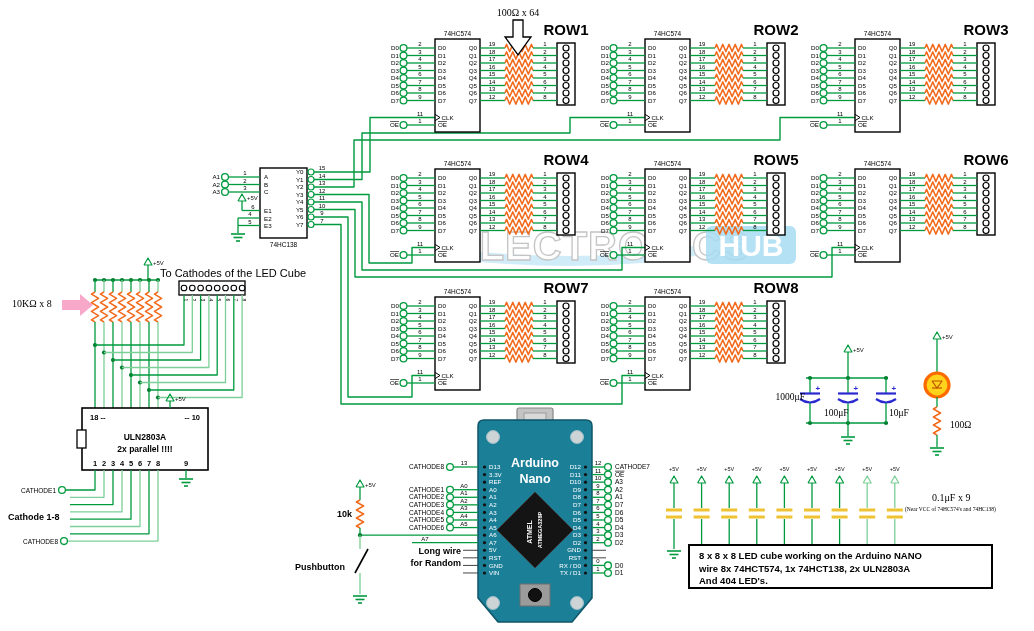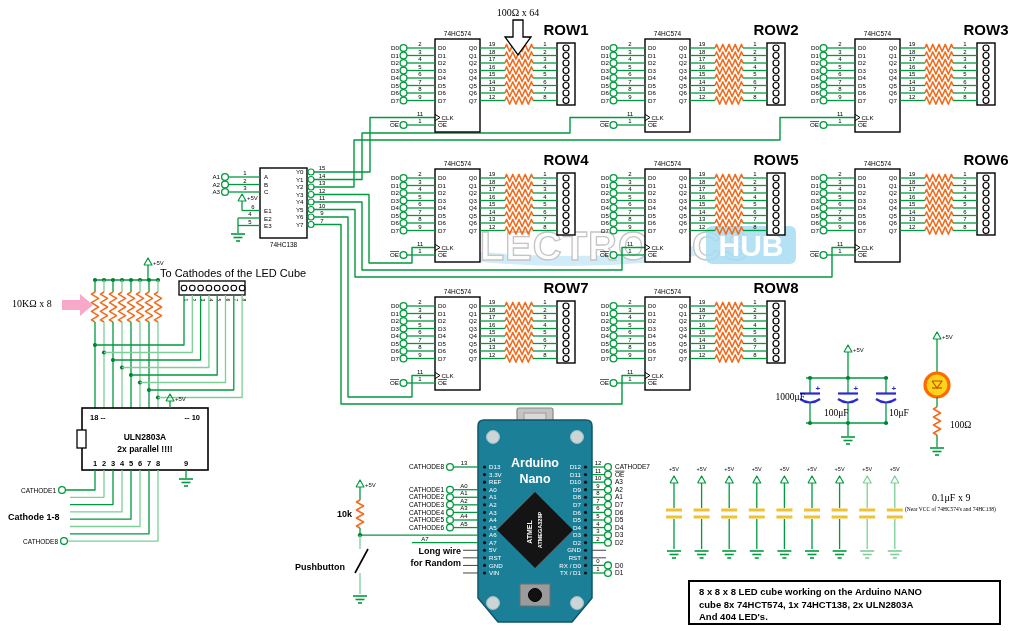--- a/index.html
+++ b/index.html
@@ -1,20 +1,20 @@
 <!DOCTYPE html>
 <html><head>
 <meta charset="utf-8">
 <style>
   html,body{margin:0;padding:0;background:#fff;}
   .canvas{position:relative;width:1034px;height:631px;background:#fff;overflow:hidden;
           font-family:"Liberation Sans",sans-serif;}
   #schem{position:absolute;left:0;top:0;}
-  .notebox{position:absolute;left:688px;top:580px;width:288px;height:37px;
-           border:2px solid #000;background:#fff;padding:4px 12px 0 9px;
+  .notebox{position:absolute;left:688px;top:544px;width:288px;height:37px;
+           border:2px solid #000;background:#fff;padding:4px 4px 0 9px;
            font:bold 9.5px "Liberation Sans",sans-serif;line-height:12.5px;color:#000;}
   .notebox div{white-space:nowrap;}
 </style>
 </head>
 <body>
 
 <div class="canvas">
   <svg id="schem" width="1034" height="631" viewBox="0 0 1034 631">
       <g>
         <path d="M452,254 Q590,270 700,250" stroke="#a8dcf2" stroke-width="10" fill="none" opacity="0.55"></path>
@@ -1400,16 +1400,16 @@
         <line x1="894.8" y1="519" x2="894.8" y2="549" stroke="#7ccf96" stroke-width="1.3"></line>
         <line x1="887.8" y1="551" x2="901.8" y2="551" stroke="#7ccf96" stroke-width="1.6"></line>
         <line x1="890.3" y1="554.5" x2="899.3" y2="554.5" stroke="#7ccf96" stroke-width="1.6"></line>
         <line x1="892.8" y1="558" x2="896.8" y2="558" stroke="#7ccf96" stroke-width="1.6"></line>
         <text x="932" y="501" font-size="10" text-anchor="start" font-weight="normal" fill="#000" font-family="&quot;Liberation Serif&quot;,serif">0.1μF x 9</text>
         <text x="905" y="511" font-size="5.5" text-anchor="start" font-weight="normal" fill="#000" font-family="&quot;Liberation Serif&quot;,serif">(Near VCC of 74HC574's and 74HC138)</text>
       </g>
     </svg>
   <div class="notebox">
     <div>8 x 8 x 8  LED cube working on the Arduino NANO</div>
-    <div>cube 8x 74HCT574, 1x 74HCT138, 2x ULN2803A</div>
+    <div>wire 8x 74HCT574, 1x 74HCT138, 2x ULN2803A</div>
     <div>And 404 LED's.</div>
   </div>
 </div>
 
 </body></html>

